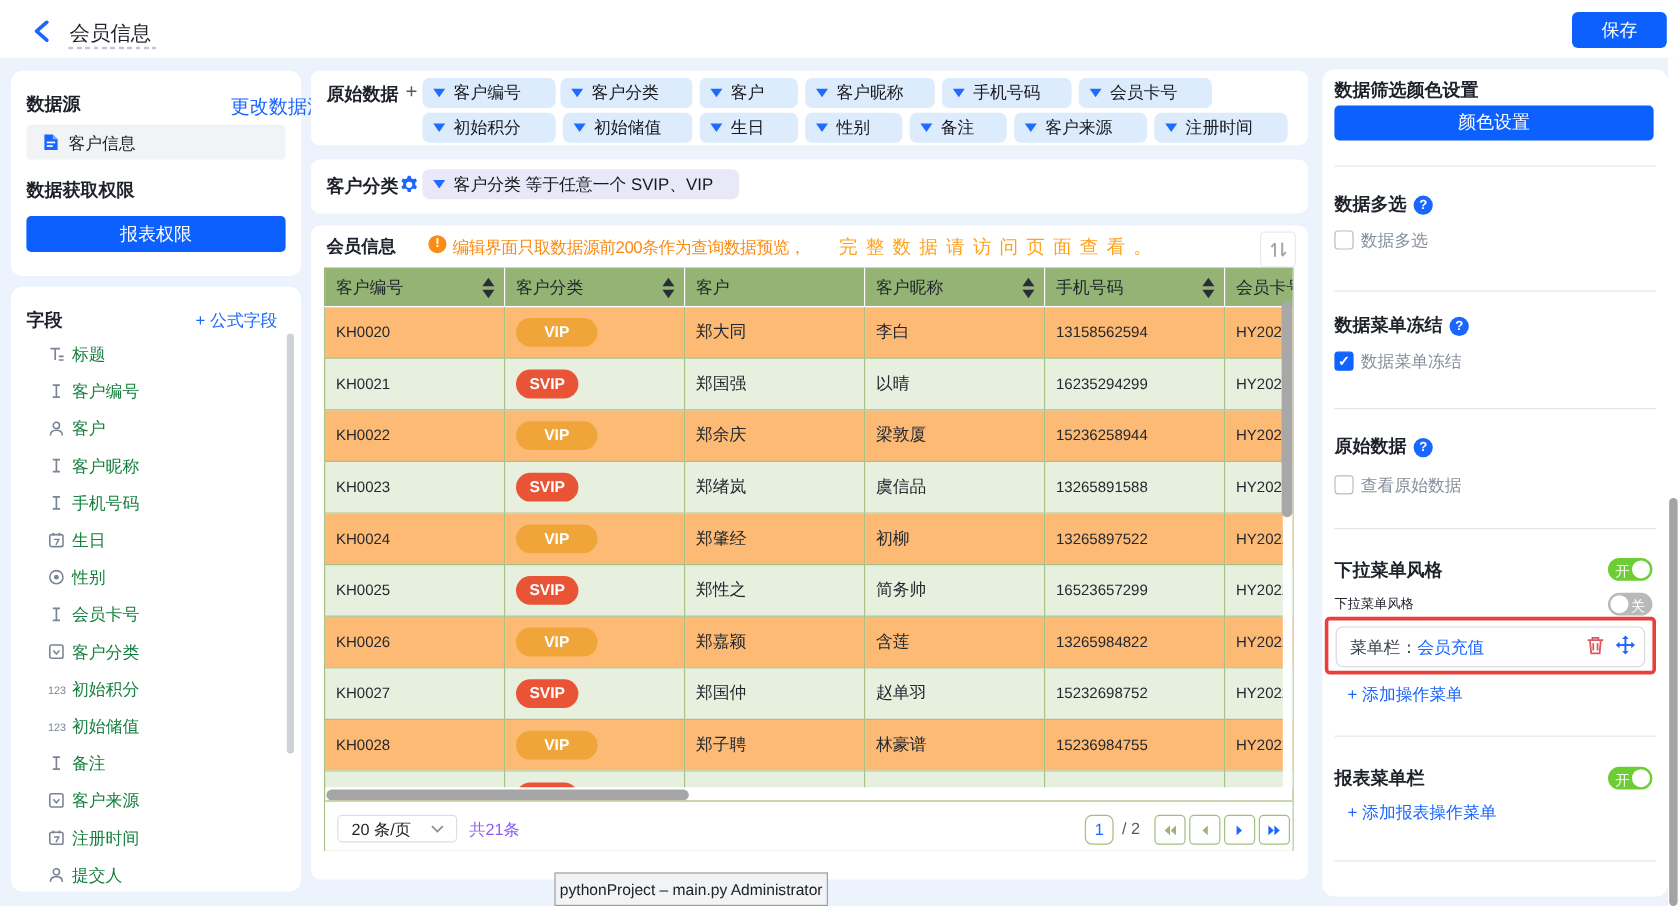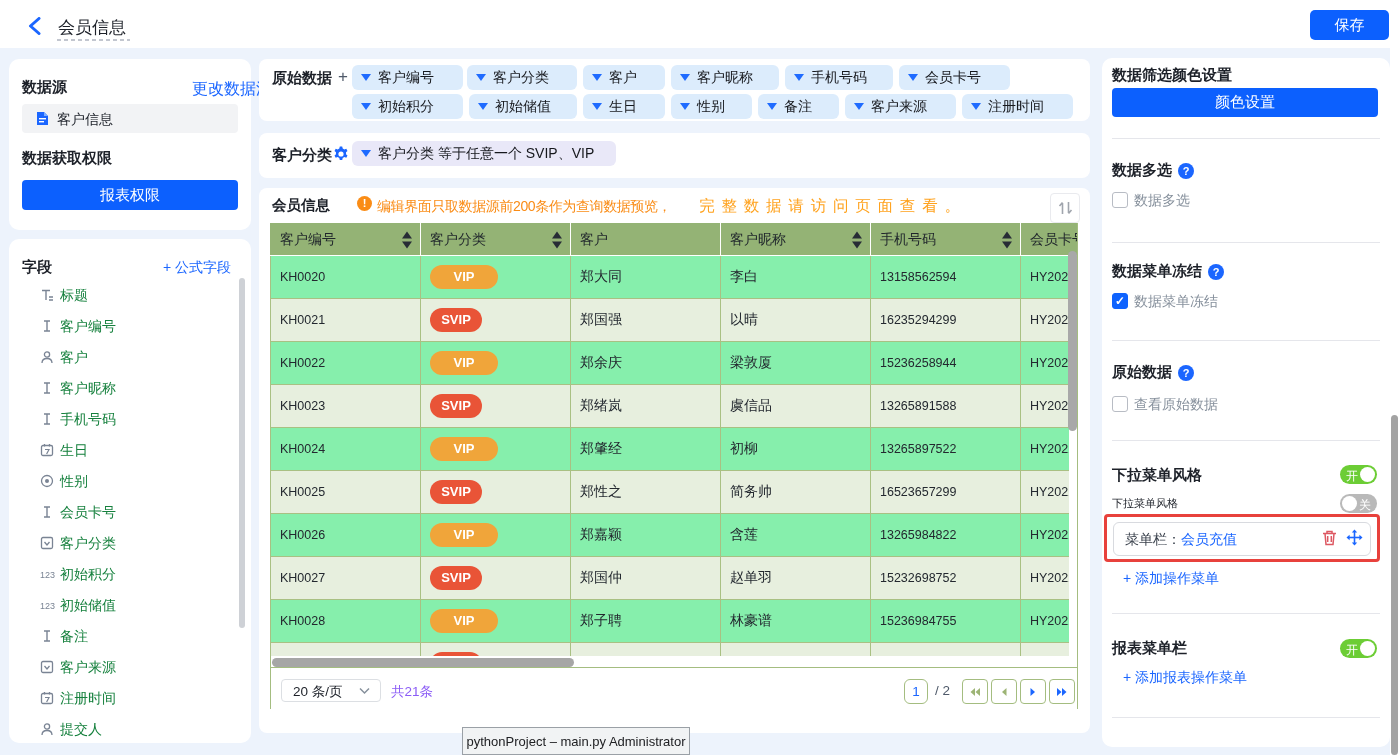--- a/index.html
+++ b/index.html
@@ -27,21 +27,21 @@
 .toggle.off { background:#b9b9b9; }
 .toggle.off .knob { left:2px; }
 .toggle.off .txt { right:6px; }
 .link { position:absolute; color:#1b66ff; font-size:14px;margin-left:11px; }
 .ficon { position:absolute; left:40px; width:14px; height:14px; }
 .fitem { position:absolute; left:60px; font-size:14px; color:#15803d; }
 table.grid { border-collapse:collapse; table-layout:fixed; }
 table.grid td, table.grid th { border:1px solid #a9c083; font-weight:normal; padding:0 0 0 9px; text-align:left; font-size:14px; color:#23282f; overflow:hidden; white-space:nowrap; }
 table.grid td.lat { font-size:12.5px; }
 table.grid th { background:#94b375; border-color:#94b375; border-right:1px solid #fff; border-bottom:1px solid #fff; height:32px; color:#1f252b; position:relative; }
-tr.odd td { background:#86efac; }
+tr.odd td { background:#fdba74; }
 tr.even td { background:#e7efde; }
 .pill { display:inline-block; height:24px; line-height:24px; border-radius:12px; color:#fff; font-size:13px; font-weight:bold; text-align:center; }
 .pill.vip { width:68px; background:#f0a53a; }
 .pill.svip { width:52px; background:#e95437; }
 .pgbtn { position:absolute; width:26px; height:25px; border:1px solid #a4bd80; border-radius:4px; background:#fff; display:flex; align-items:center; justify-content:center; }
 </style>
 </head>
 <body>
 
 <div class="abs" style="left:0;top:0;width:1400px;height:48px;background:#fff;"></div>

